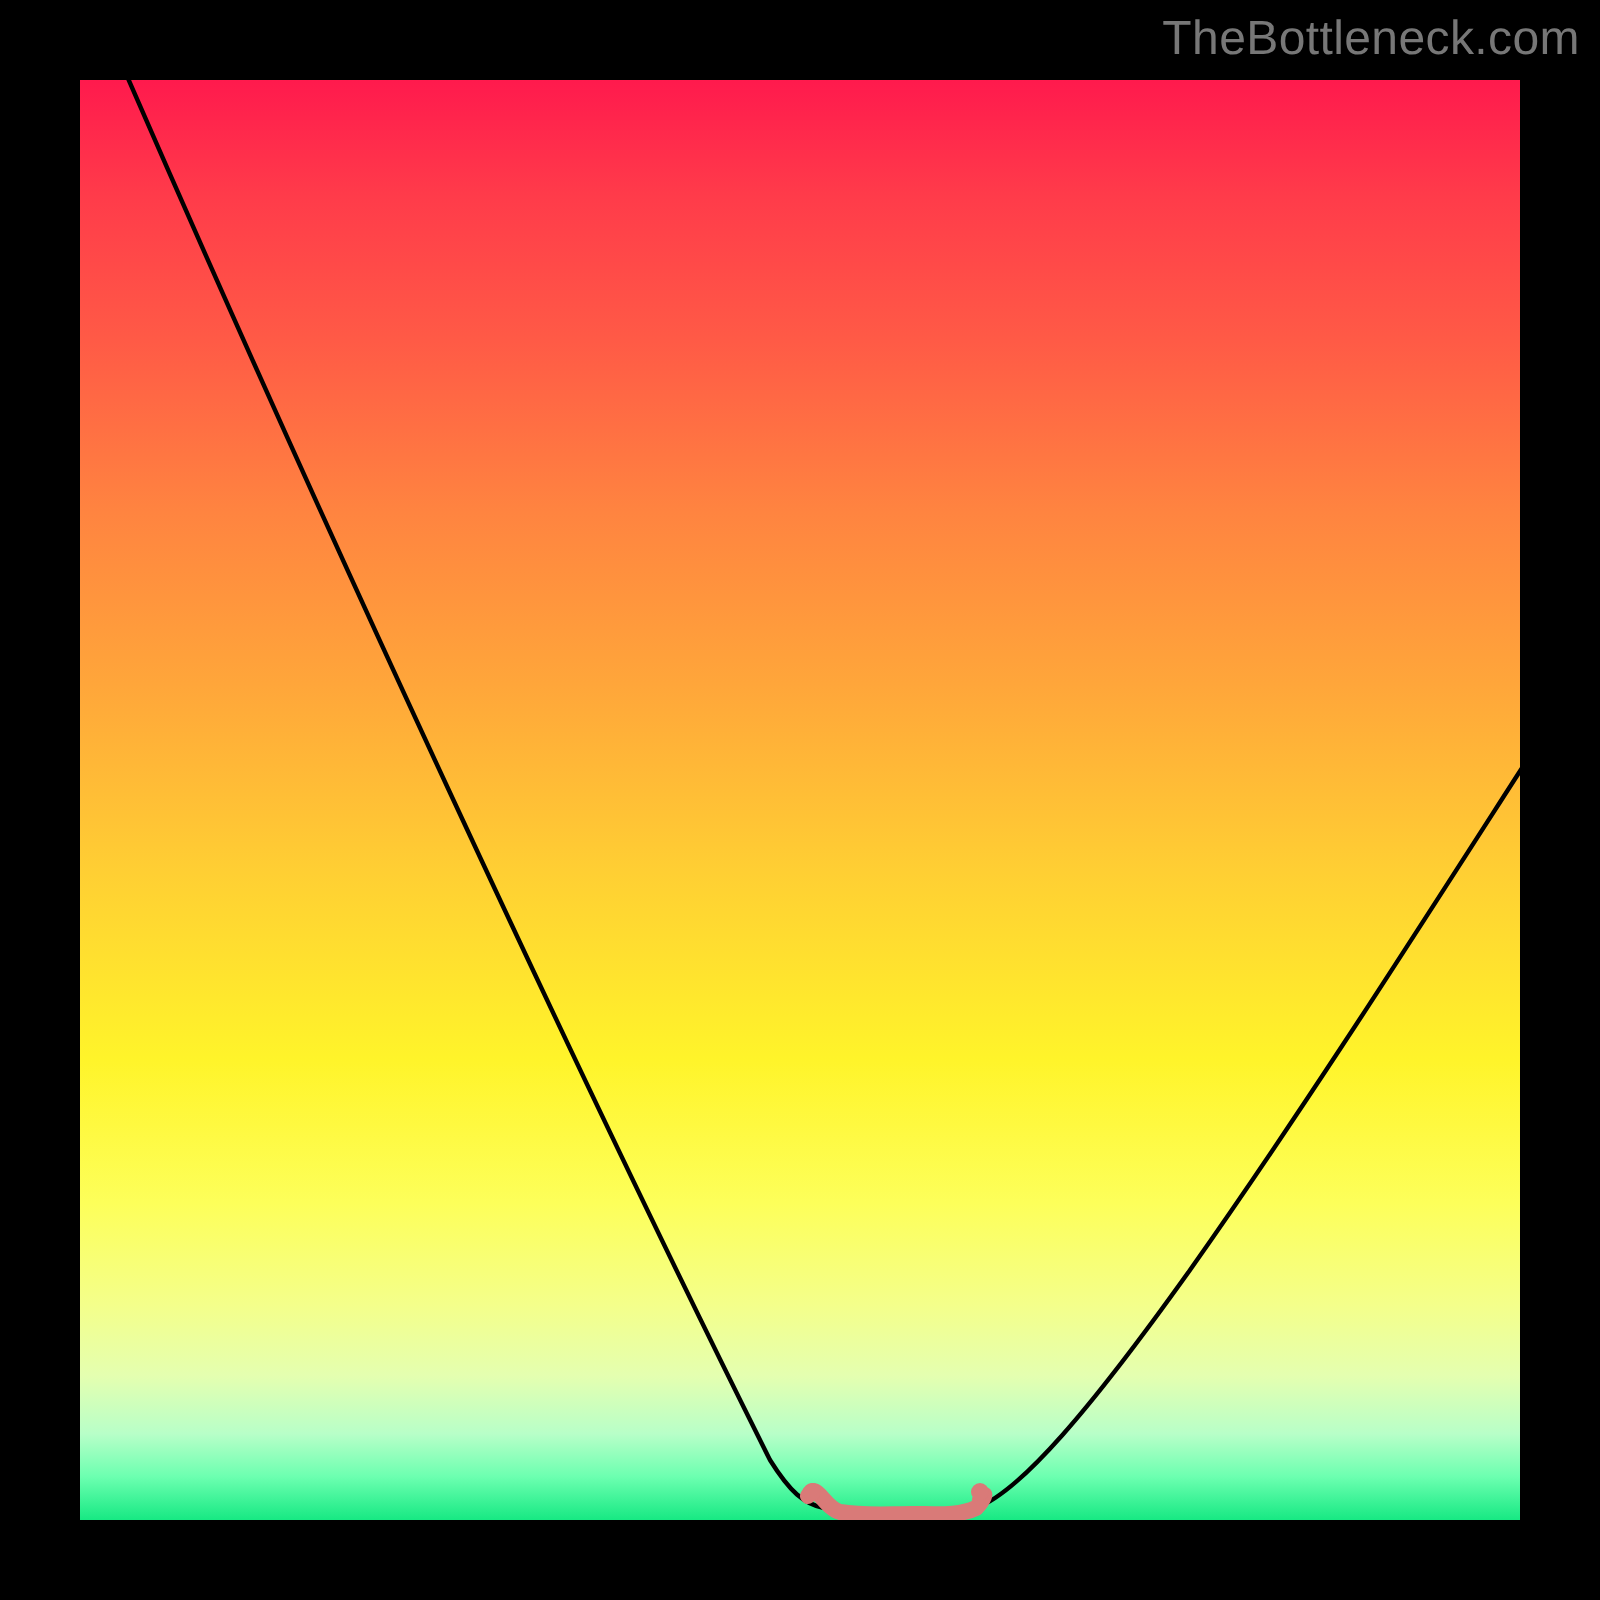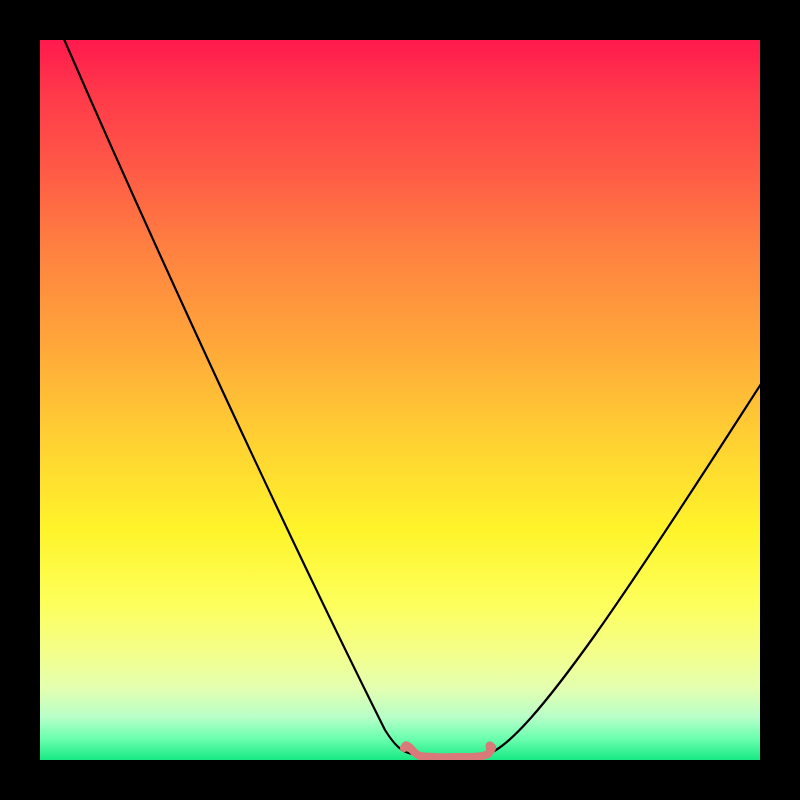--- a/index.html
+++ b/index.html
@@ -56,20 +56,21 @@
     color: #777;
     font-size: 24px;
     font-weight: 500;
     letter-spacing: 0.2px;
   }
 </style>
 </head>
 <body>
 
 <div class="frame">
+  <div class="watermark">TheBottleneck.com</div>
 
   <div class="plot">
     <svg class="curves" viewBox="0 0 720 720" preserveAspectRatio="none">
       <path d="M 20 -10
                C 120 220, 250 500, 345 690
                C 355 706, 362 712, 372 714" fill="none" stroke="#000" stroke-width="2.2"></path>
       <path d="M 448 714
                C 470 706, 505 665, 555 595
                C 615 510, 672 420, 730 330" fill="none" stroke="#000" stroke-width="2.2"></path>
       <path d="M 364 708

